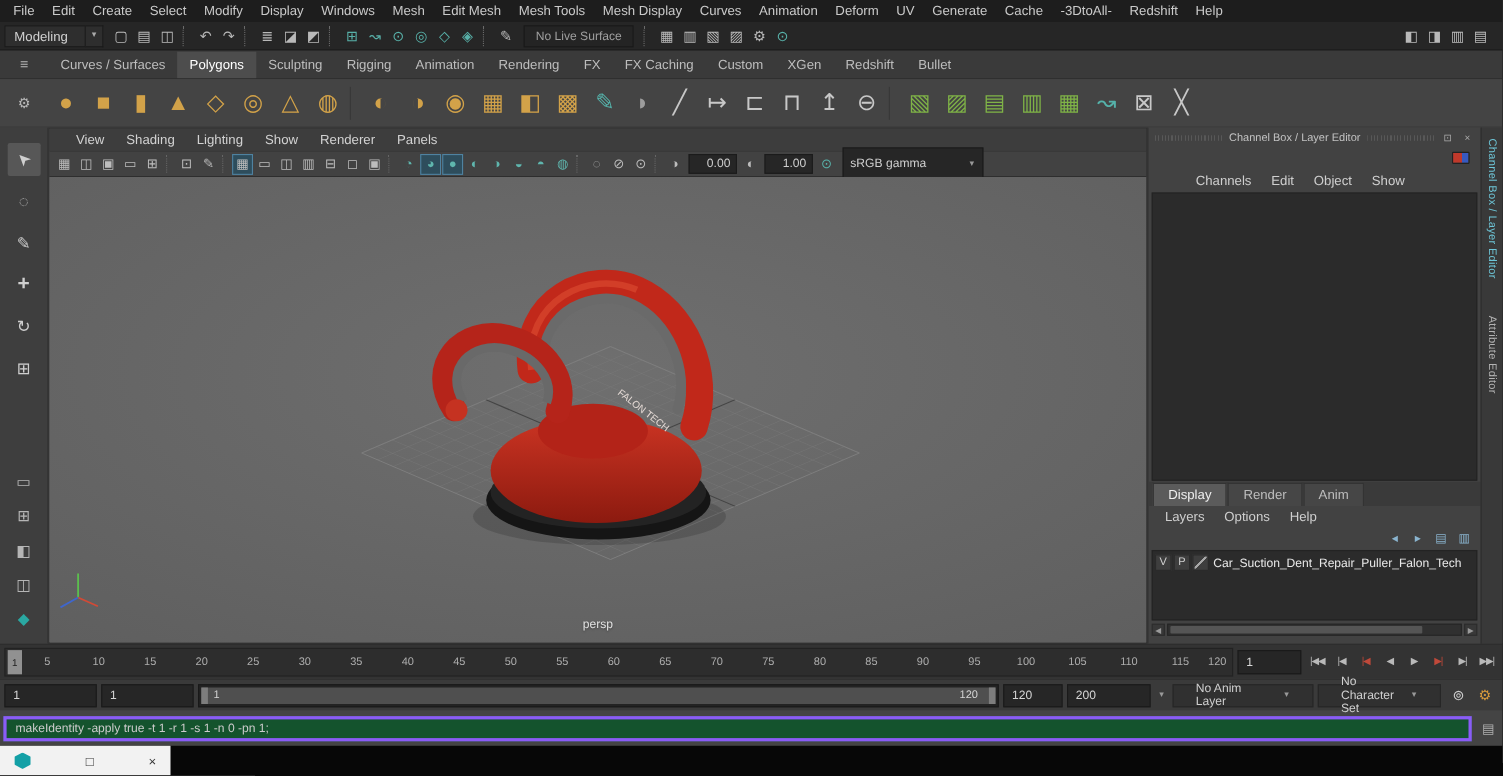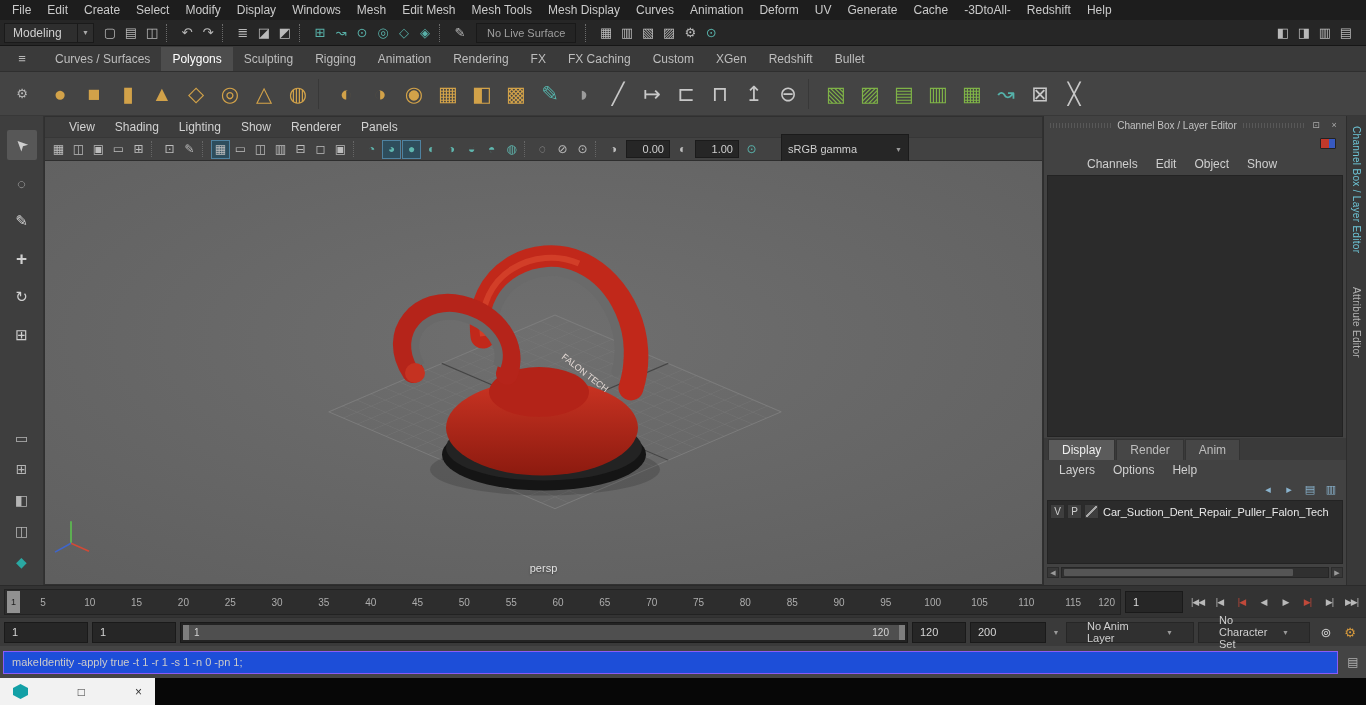--- a/index.html
+++ b/index.html
@@ -49,21 +49,21 @@
   
   .viewport{flex:1;display:flex;flex-direction:column;min-width:0;border:1px solid #303030}
   .vp-menubar{height:20px;background:#3d3d3d;display:flex;align-items:center;padding-left:14px}
   .vp-menu-item{padding:0 10px;font-size:12px;color:#d2d2d2}
   .vp-toolbar{height:24px;background:#424242;border-top:1px solid #373737;border-bottom:1px solid #2e2e2e;display:flex;align-items:center;padding:0 4px;gap:1px}
   .vp-icons{display:flex;align-items:center;gap:1px}
   .vp-icon{width:19px;height:19px;display:flex;align-items:center;justify-content:center;font-size:12px;color:#bdbdbd;border:1px solid transparent}
   .vp-icon.sep{width:6px;height:16px;border:none;border-left:1px dotted #666;margin:0 2px}
   .vp-icon.active{background:#2e4d5c;border:1px solid #4f82a0}
   .vp-field{width:44px;height:18px;background:#262626;border:1px solid #1b1b1b;color:#cfcfcf;font-size:11px;display:flex;align-items:center;justify-content:flex-end;padding:0 5px;margin:0 2px}
-  .vp-dd{height:30px;background:#262626;border:1px solid #1b1b1b;display:flex;align-items:center;justify-content:space-between;gap:14px;padding:0 6px;margin-left:19px;font-size:11px;color:#cfcfcf;min-width:128px}
+  .vp-dd{height:30px;background:#262626;border:1px solid #1b1b1b;display:flex;align-items:center;justify-content:space-between;gap:14px;padding:0 6px;margin-left:4px;font-size:11px;color:#cfcfcf;min-width:128px}
   .dd-arrow{font-size:7px;color:#999}
   .vp-canvas{flex:1;position:relative;min-height:0;background:#666}
   .vp-canvas svg{position:absolute;inset: 0;width:100%;height:100%}
   .persp-label{position:absolute;left:50%;bottom:10px;transform:translateX(-50%);font-size:11px;color:#e2e2e2;text-shadow:0 1px 2px rgba(0,0,0,.4)}
 
   
   .channelbox{width:303px;background:#424242;border-left:1px solid #2e2e2e;display:flex;flex-direction:column}
   .cb-header{height:16px;display:flex;align-items:center;gap:6px;padding:2px 6px 0}
   .grip{flex:1;height:5px;background:repeating-linear-gradient(90deg,#585858 0 1px,transparent 1px 3px)}
   .cb-title{font-size:10px;color:#c2c2c2;white-space:nowrap}
@@ -117,21 +117,21 @@
   .rs-lab.left{left:11px}.rs-lab.right{right:16px}
   .rs-arrow{width:12px;font-size:7px;color:#9a9a9a;display:flex;justify-content:center;flex:none}
   .rs-dd{height:21px;background:#303030;border:1px solid #262626;display:flex;align-items:center;justify-content:space-between;padding:0 20px;font-size:11px;color:#cfcfcf;gap:8px;flex:none}
   .rs-dd.w1{width:128px}.rs-dd.w2{width:112px}
   .rs-icons{display:flex;gap:4px;padding:0 2px}
 
   
   .cmdline{height:32px;background:#444;display:flex;align-items:center;gap:5px;padding:4px 3px}
   .cmd-input{width:496px;height:23px;background:#262626;border:1px solid #1a1a1a;display:flex;align-items:center;padding-left:14px;flex:none}
   .cmd-lang{font-size:11px;color:#c3c3c3}
-  .cmd-history{flex:1;height:23px;background:#1d4ed8;border:1px solid #8b5cf6;display:flex;align-items:center;padding-left:8px;font-size:11px;color:#cbcbcb;white-space:nowrap;overflow:hidden}
+  .cmd-history{flex:1;height:23px;background:#14532d;border:3px solid #8b5cf6;display:flex;align-items:center;padding-left:8px;font-size:11px;color:#cbcbcb;white-space:nowrap;overflow:hidden}
   .cmd-btn{width:20px;height:20px;display:flex;align-items:center;justify-content:center;color:#b0b0b0;font-size:12px;flex:none}
 
   
   .taskbar{height:27px;background:#070707;display:flex}
   .tb-window{width:155px;background:#f2f2f2;display:flex;align-items:center;justify-content:space-between;padding:0 13px}
   .tb-appicon{width:15px;height:15px;background:#13a0a6;clip-path:polygon(50% 0,100% 27%,100% 73%,50% 100%,0 73%,0 27%)}
   .tb-btn{font-size:12px;color:#333}
 </style>
 </head>
 <body>

